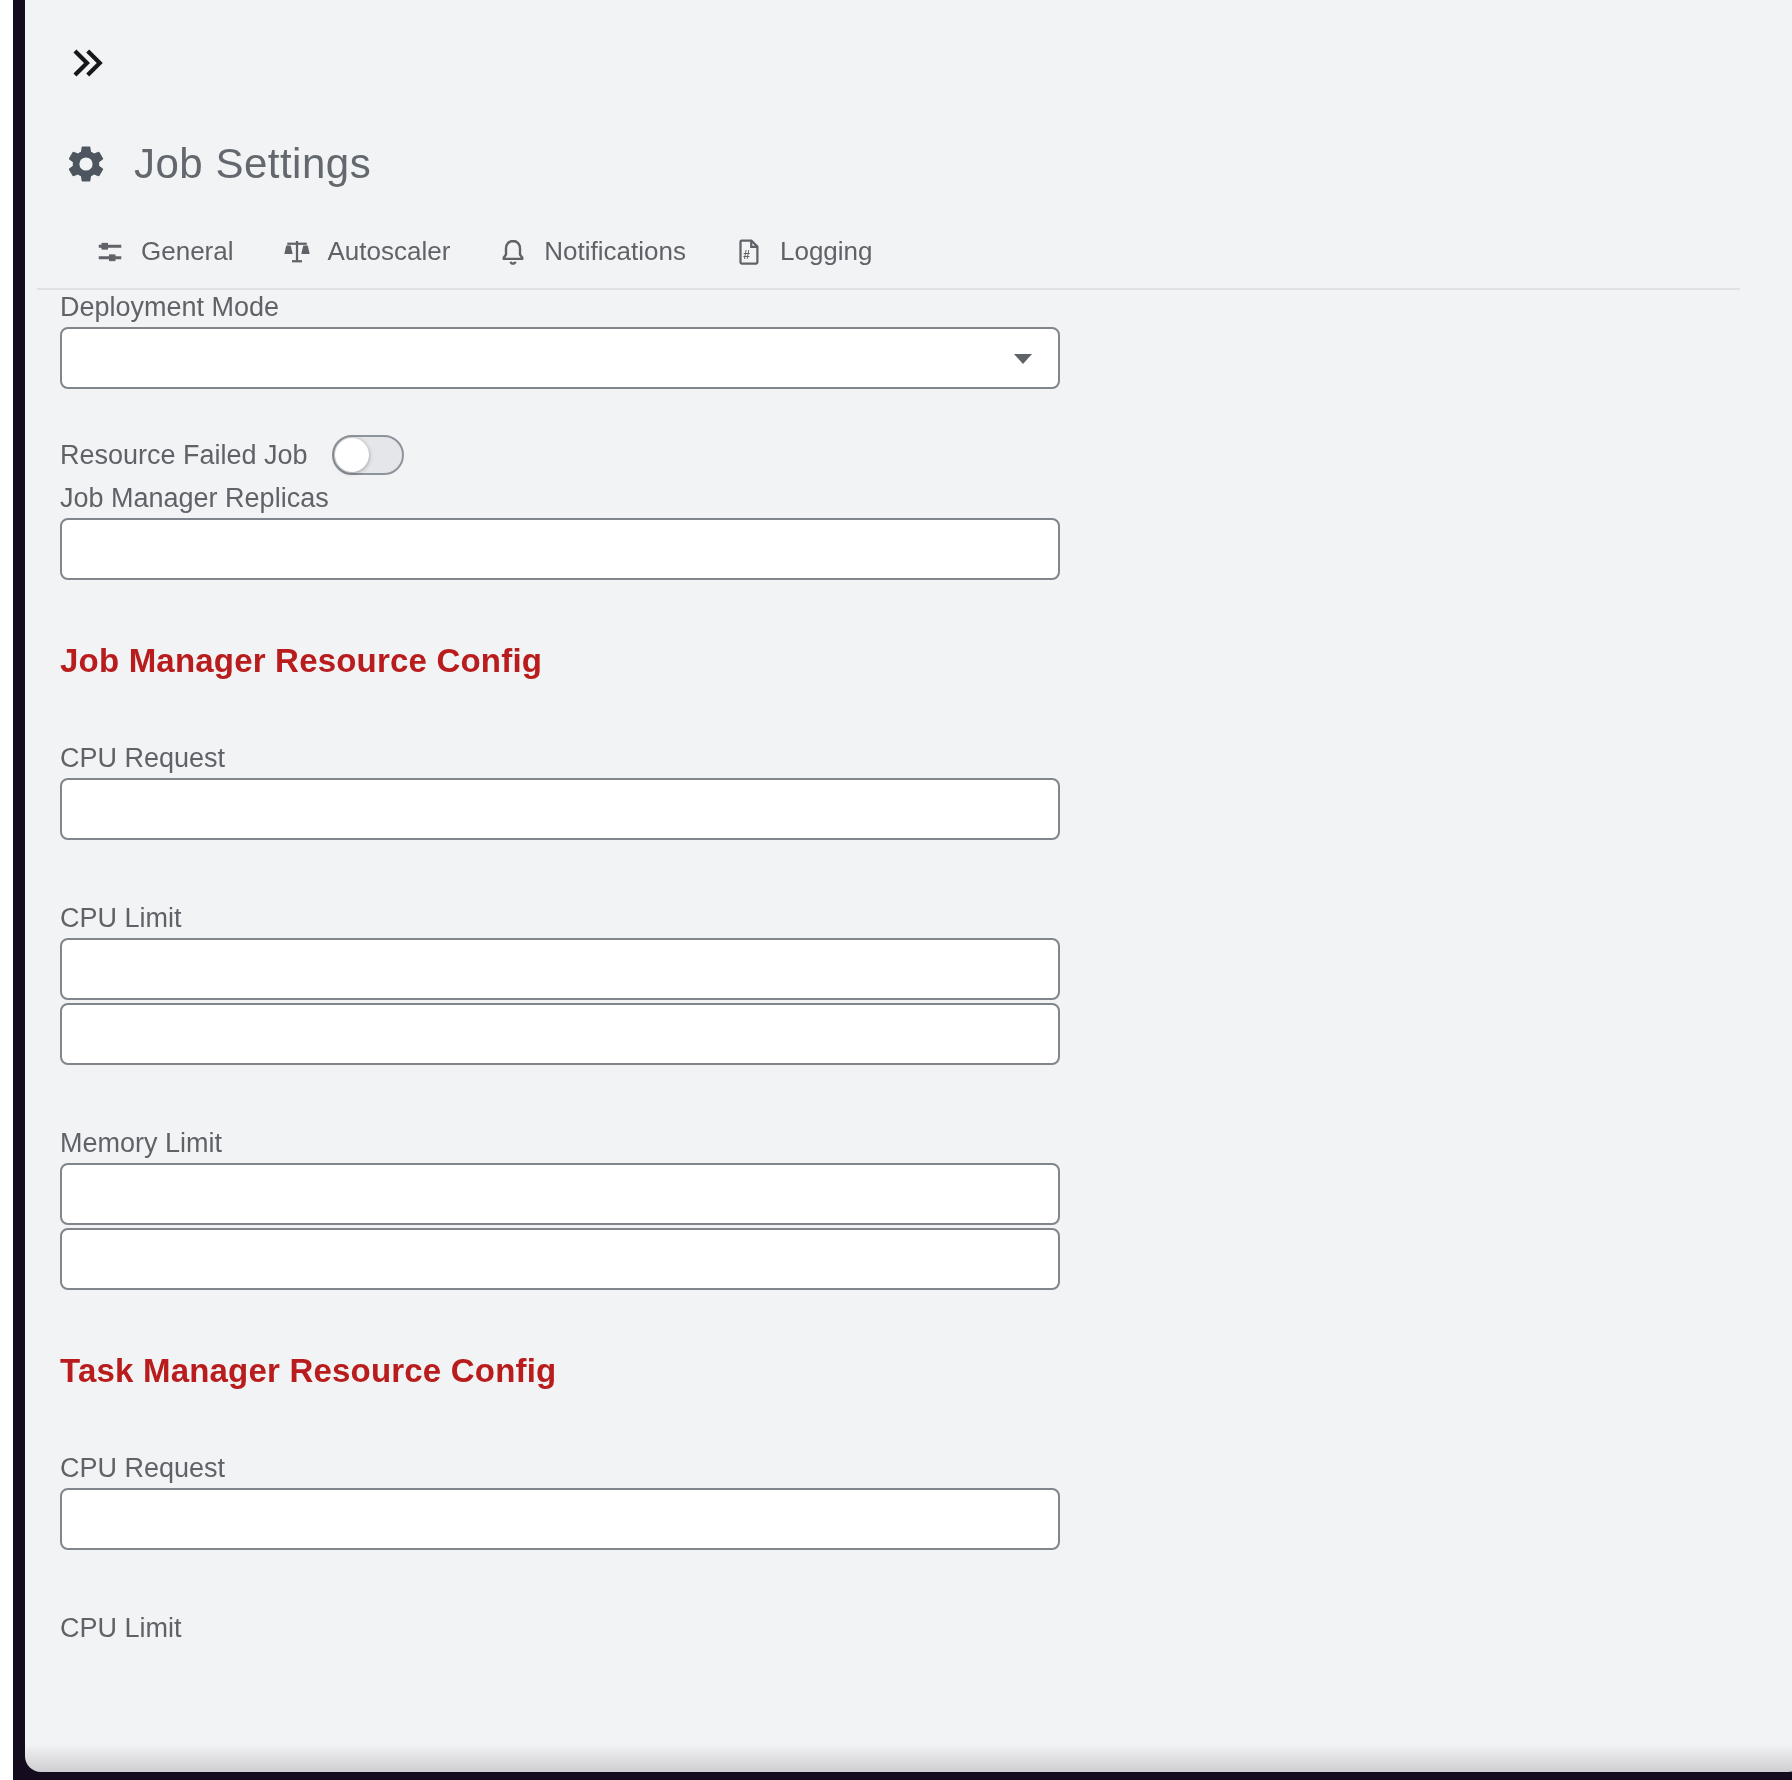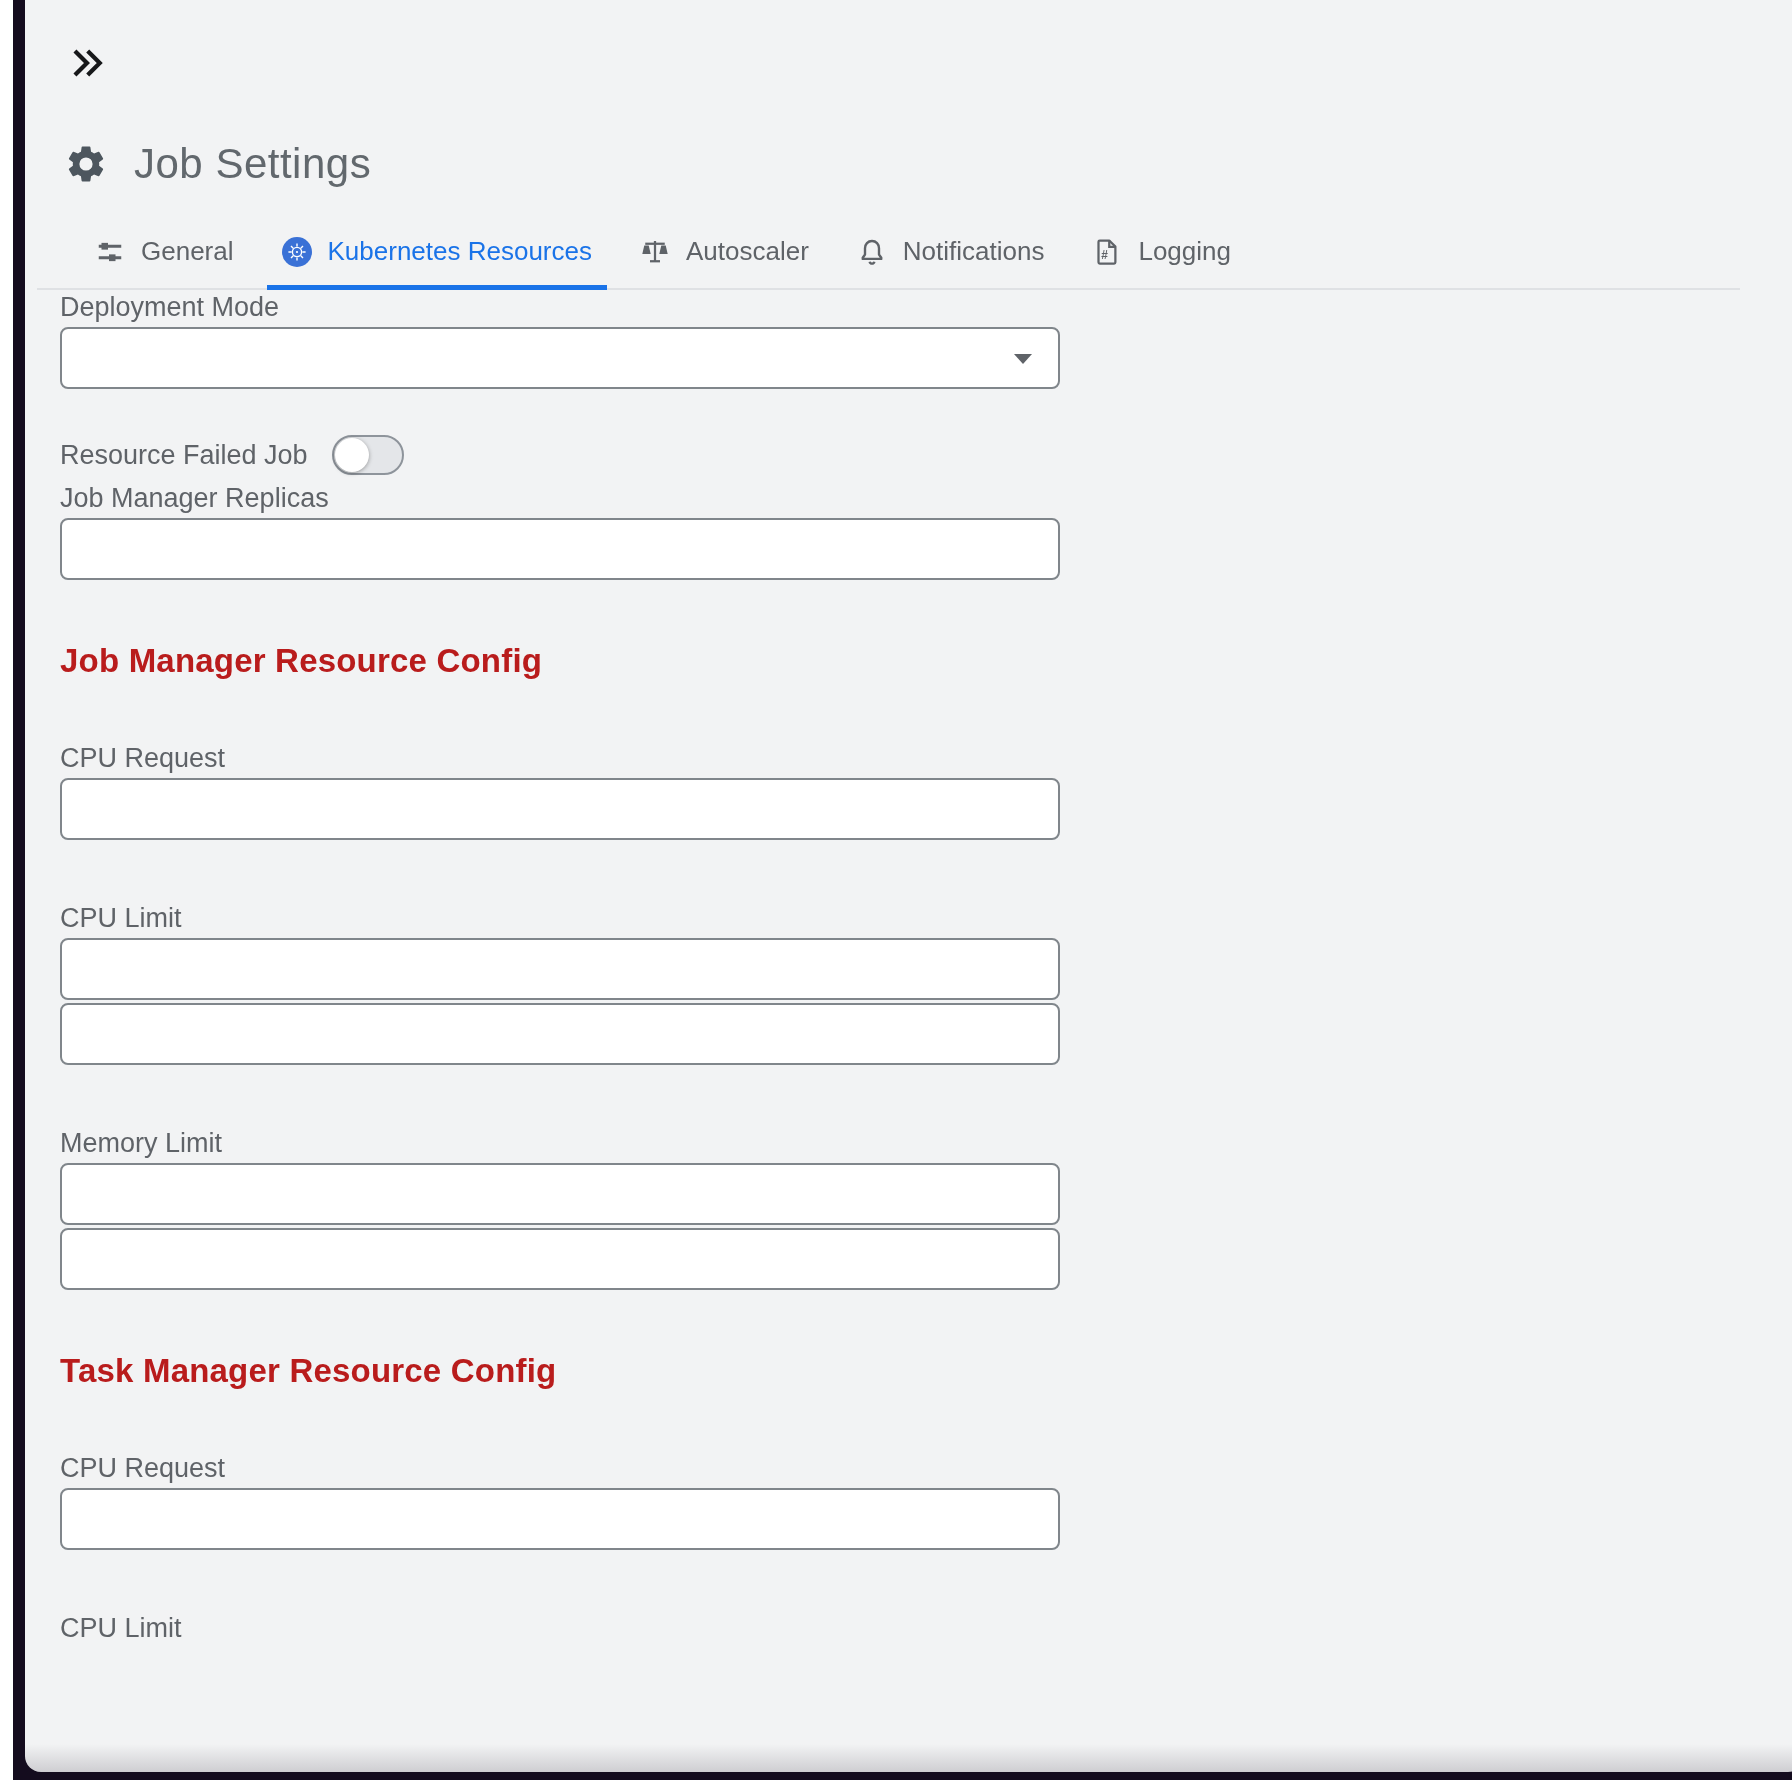--- a/index.html
+++ b/index.html
@@ -145,30 +145,20 @@
         <span class="tab-icon">
           <svg viewBox="0 0 24 24">
             <path d="M3 7.4h18 M3 16.6h18" stroke="#5f6368" stroke-width="2.4" fill="none"></path>
             <rect x="5.2" y="4.7" width="5.2" height="5.4" fill="#5f6368"></rect>
             <rect x="11.2" y="13.9" width="5.2" height="5.4" fill="#5f6368"></rect>
           </svg>
         </span>
         <span>General</span>
       </div>
 
-      <div class="tab active">
-        <span class="k8s-badge">
-          <svg viewBox="0 0 24 24" fill="none" stroke="#ffffff" stroke-width="1.4">
-            <circle cx="12" cy="12" r="4.6"></circle>
-            <path d="M12 6.6V3.4 M12 17.4v3.2 M6.6 12H3.4 M17.4 12h3.2 M8.2 8.2 6 6 M15.8 8.2 18 6 M8.2 15.8 6 18 M15.8 15.8 18 18"></path>
-            <circle cx="12" cy="12" r="1.1" fill="#ffffff" stroke="none"></circle>
-          </svg>
-        </span>
-        <span>Kubernetes Resources</span>
-      </div>
 
       <div class="tab">
         <span class="tab-icon">
           <svg viewBox="0 0 24 24" fill="none" stroke="#5f6368" stroke-width="1.8">
             <path d="M12 3.2v16.2"></path>
             <path d="M4.2 5.4h15.6"></path>
             <path d="M8 19.4h8"></path>
             <path d="M2.6 13h5.2l-1.3-5.6H3.9z" fill="#5f6368" stroke-width="1.2"></path>
             <path d="M16.2 13h5.2l-1.3-5.6h-2.6z" fill="#5f6368" stroke-width="1.2"></path>
           </svg>

